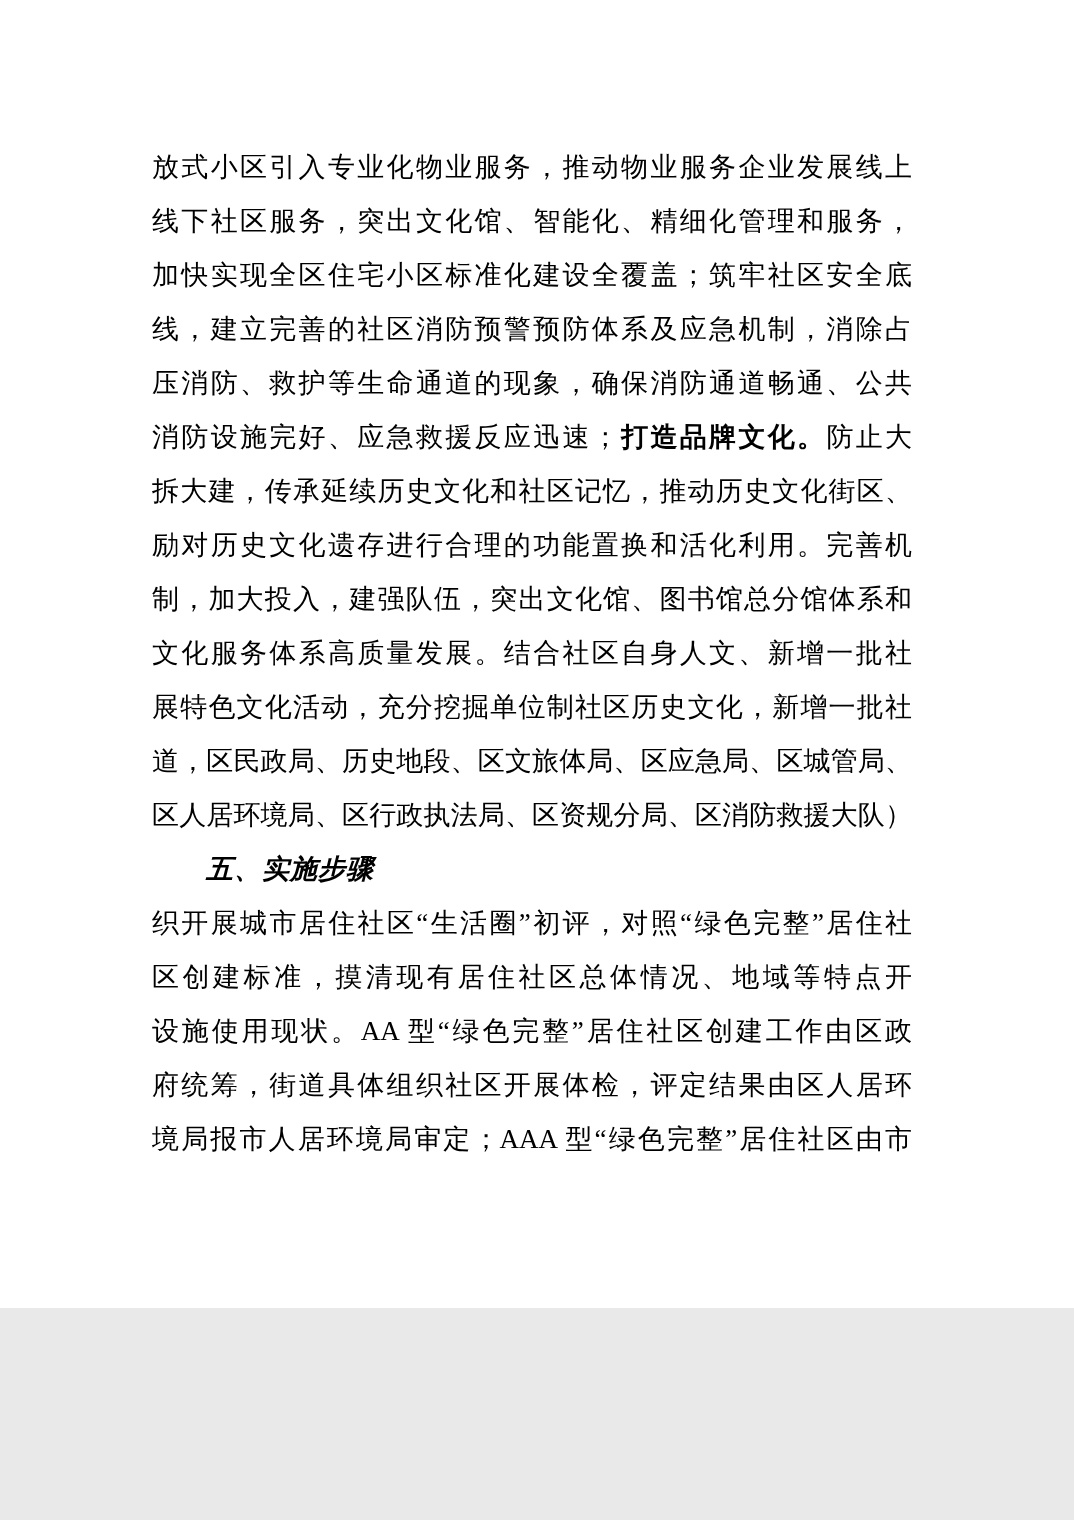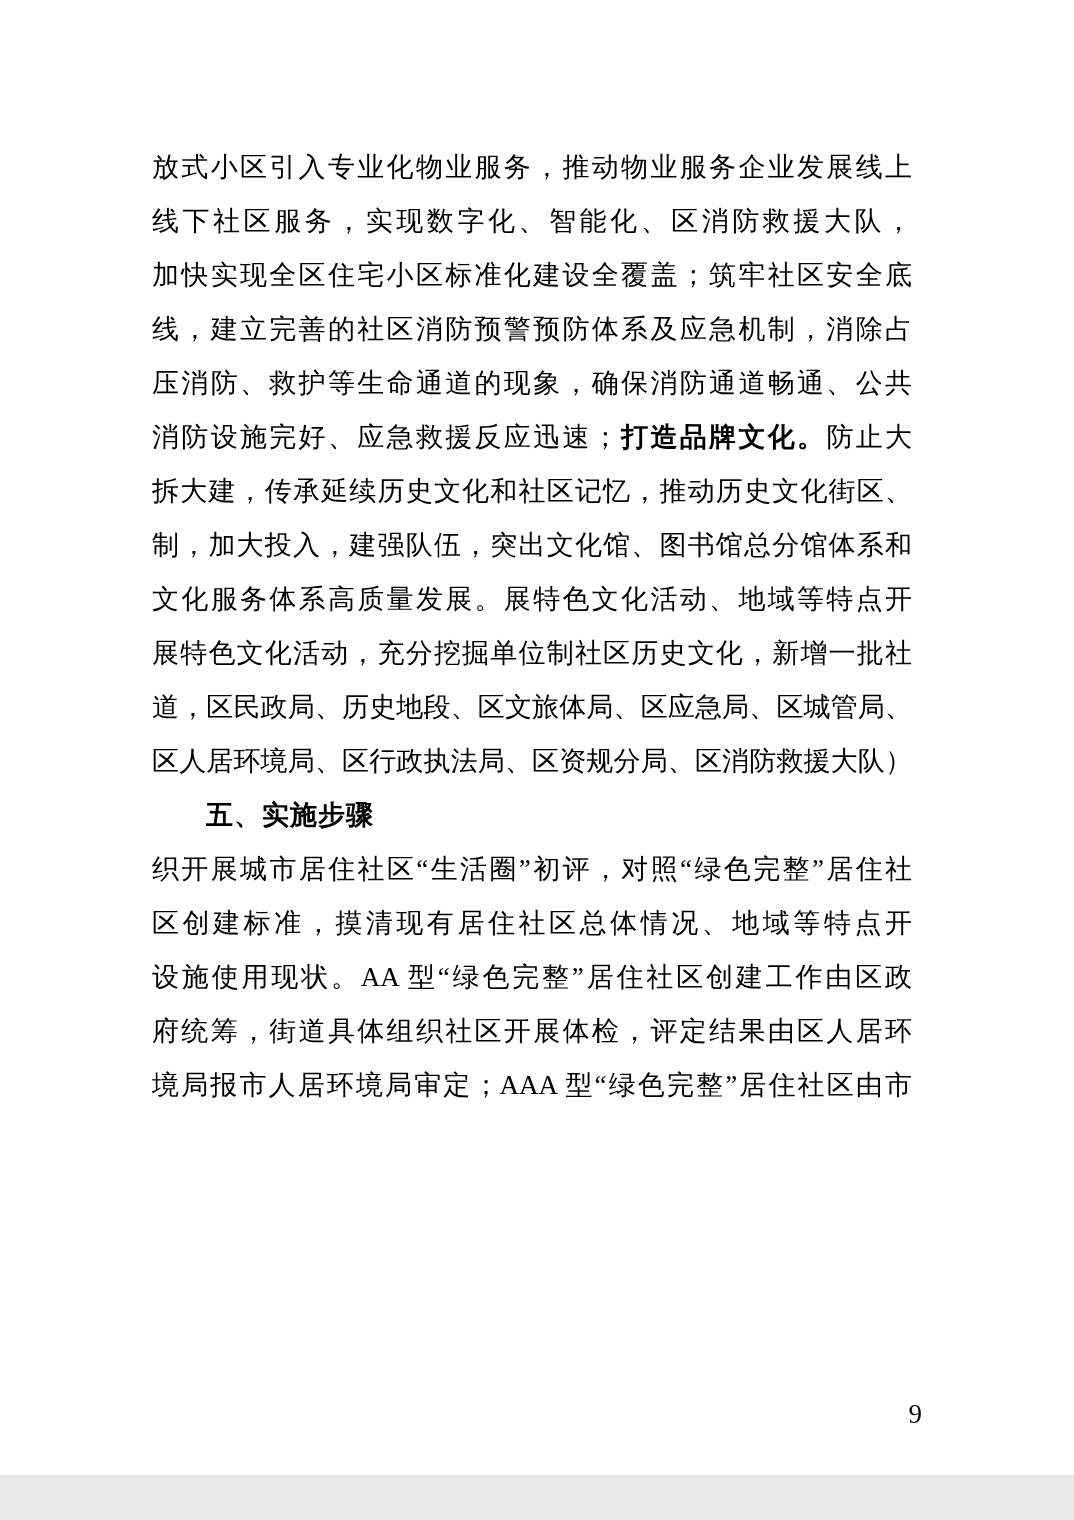--- a/index.html
+++ b/index.html
@@ -3,21 +3,21 @@
 <meta charset="utf-8">
 <style>
   html, body { margin: 0; padding: 0; }
   body {
     width: 1074px; height: 1520px;
     background: #e9e9e9;
     font-family: "Liberation Serif", serif;
   }
   .page {
     position: relative;
-    width: 1074px; height: 1475px;
+    width: 1074px; height: 1308px;
     background: #ffffff;
     color: #000000;
     overflow: hidden;
   }
   .content {
     position: absolute;
     left: 152px; top: 140px;
     width: 760px;
   }
   .line {
@@ -33,48 +33,50 @@
   .line.no-stretch {
     text-align: left;
     text-align-last: left;
   }
   .line.indent2 { text-indent: 2em; }
   .bold { font-weight: 700; margin-top: 11px; }
   .heading-text {
     font-family: "Liberation Sans", sans-serif;
     font-weight: 700;
     letter-spacing: 1px;
+    font-style: italic;
   }
   .page-number {
     position: absolute;
     top: 1394px;
     right: 152px;
     font-size: 27px;
     line-height: 40px;
     color: #000000;
     text-align: right;
   }
 </style>
 </head>
 <body>
 
 <div class="page">
   <div class="content">
 
     <div class="line"><span>放式小区引入专业化物业服务，推动物业服务企业发展线上</span></div>
-    <div class="line"><span>线下社区服务，实现数字化、智能化、区消防救援大队，</span></div>
+    <div class="line"><span>线下社区服务，突出文化馆、智能化、精细化管理和服务，</span></div>
     <div class="line"><span>加快实现全区住宅小区标准化建设全覆盖；筑牢社区安全底</span></div>
     <div class="line"><span>线，建立完善的社区消防预警预防体系及应急机制，消除占</span></div>
     <div class="line"><span>压消防、救护等生命通道的现象，确保消防通道畅通、公共</span></div>
 
     <div class="line"><span>消防设施完好、应急救援反应迅速；</span><span class="bold">打造品牌文化。</span><span>防止大</span></div>
 
     <div class="line"><span>拆大建，传承延续历史文化和社区记忆，推动历史文化街区、</span></div>
+    <div class="line"><span>励对历史文化遗存进行合理的功能置换和活化利用。完善机</span></div>
     <div class="line"><span>制，加大投入，建强队伍，突出文化馆、图书馆总分馆体系和</span></div>
-    <div class="line"><span>文化服务体系高质量发展。展特色文化活动、地域等特点开</span></div>
+    <div class="line"><span>文化服务体系高质量发展。结合社区自身人文、新增一批社</span></div>
     <div class="line"><span>展特色文化活动，充分挖掘单位制社区历史文化，新增一批社</span></div>
     <div class="line"><span>道，区民政局、历史地段、区文旅体局、区应急局、区城管局、</span></div>
     <div class="line"><span>区人居环境局、区行政执法局、区资规分局、区消防救援大队）</span></div>
 
     <div class="line no-stretch indent2"><span class="heading-text">五、实施步骤</span></div>
 
 
     <div class="line"><span>织开展城市居住社区“生活圈”初评，对照“绿色完整”居住社</span></div>
     <div class="line"><span>区创建标准，摸清现有居住社区总体情况、地域等特点开</span></div>
     <div class="line"><span>设施使用现状。AA 型“绿色完整”居住社区创建工作由区政</span></div>

